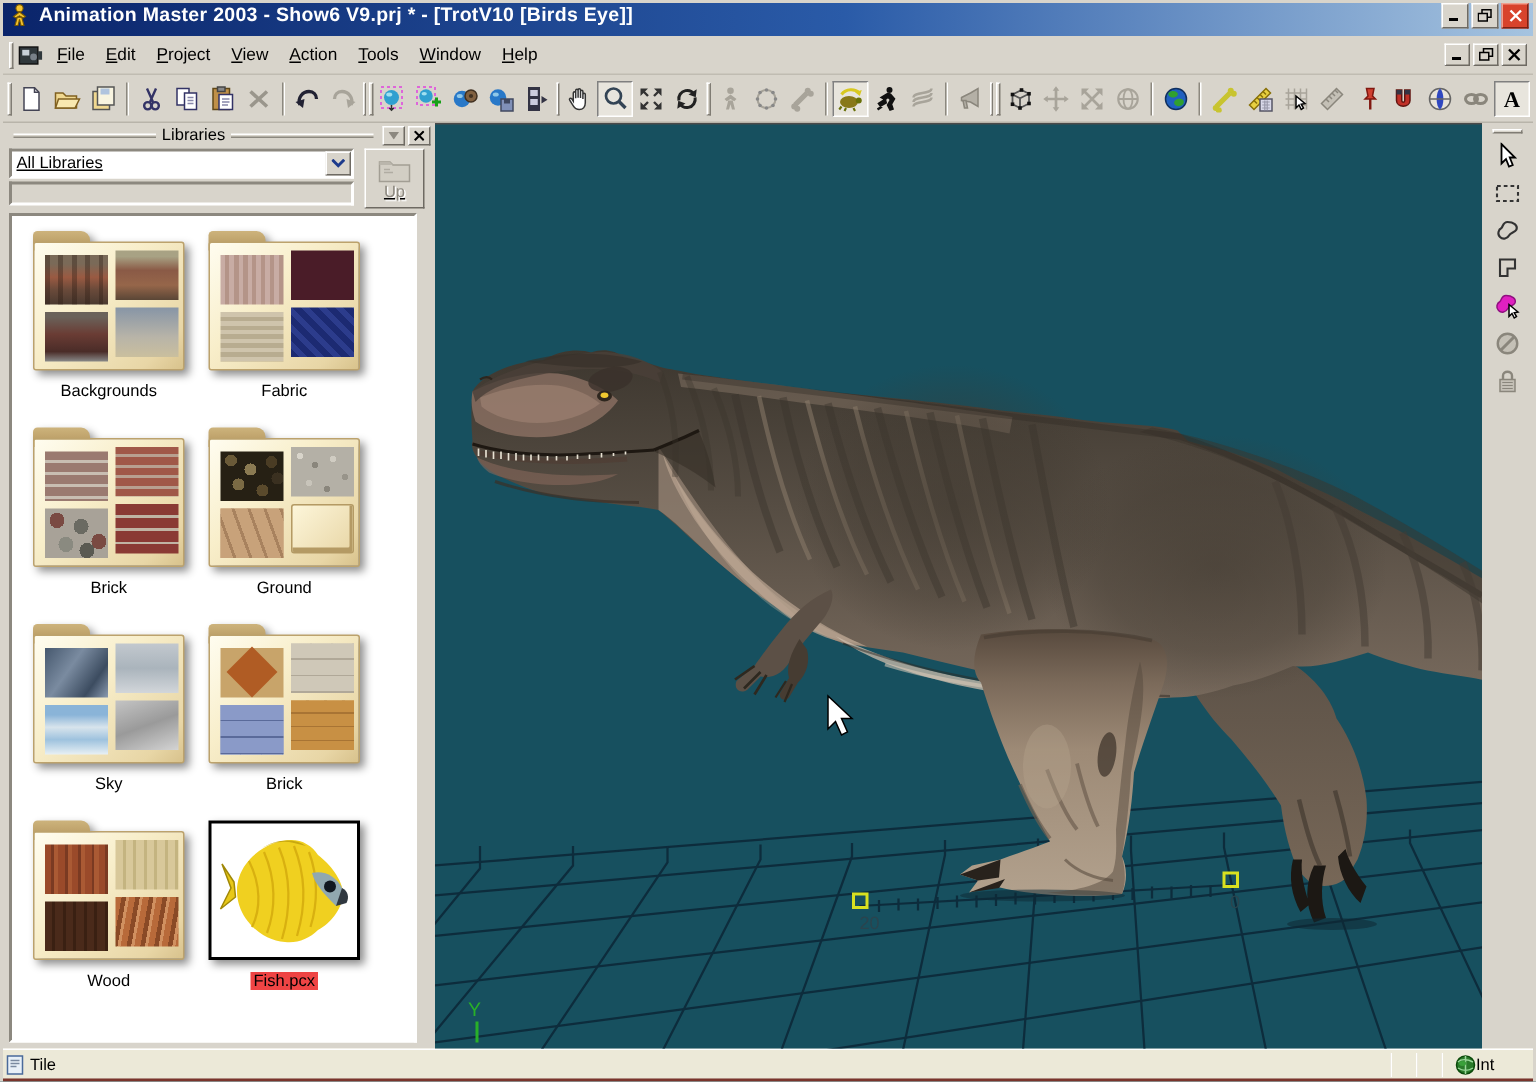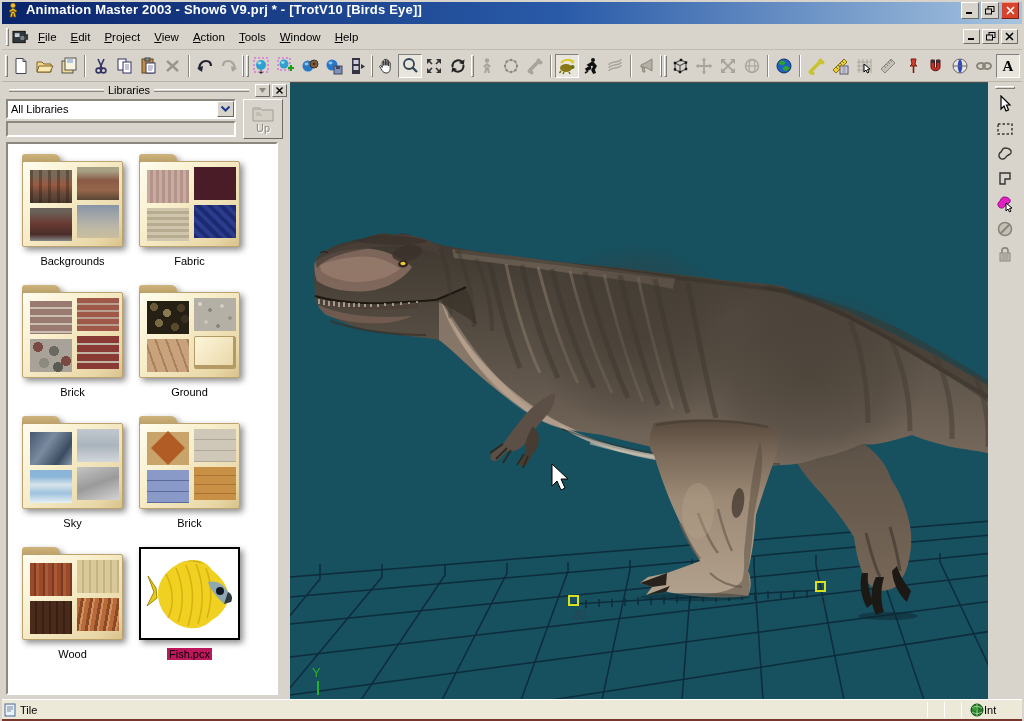--- a/index.html
+++ b/index.html
@@ -31,40 +31,40 @@
 .tbtn { width:24px; height:24px; display:flex; align-items:center; justify-content:center; border:1px solid transparent; }
 .tbtn.active { border-color:#808080 #fff #fff #808080; background:#e8e5dd; }
 .tbtn svg { display:block; }
 
 .main { flex:1 1 auto; display:flex; min-height:0; }
 .left-panel { width:288px; flex:0 0 auto; background:#d8d4cb; display:flex; flex-direction:column; }
 .panel-header { height:15px; display:flex; align-items:center; padding:1px 3px 0 3px; }
 .ph-line { flex:1 1 auto; height:3px; border-top:1px solid #fff; border-bottom:1px solid #8c887f; margin:0 4px; }
 .ph-title { font-size:11px; color:#000; }
 .ph-btn { width:15px; height:13px; background:#d8d4cb; border:1px solid; border-color:#fff #6e6a63 #6e6a63 #fff; font-size:9px; display:flex; align-items:center; justify-content:center; margin-left:2px; color:#333; }
-.panel-controls { display:flex; padding:2px 4px 0 4px; }
+.panel-controls { display:flex; padding:2px 4px 0 4px;text-decoration:underline; }
 .pc-left { width:230px; }
 .combo { height:20px; display:flex; border:2px solid; border-color:#8c887f #fff #fff #8c887f; background:#fff; }
 .combo-text { flex:1 1 auto; font-size:11px; padding:2px 3px; color:#000; white-space:nowrap; overflow:hidden; }
 .combo-btn { width:17px; background:#d8d4cb; border:1px solid; border-color:#fff #6e6a63 #6e6a63 #fff; display:flex; align-items:center; justify-content:center; }
 .strip { height:16px; margin-top:2px; border:2px solid; border-color:#8c887f #fff #fff #8c887f; background:#d8d4cb; }
 .up-btn { width:40px; height:40px; margin-left:7px; background:#d8d4cb; border:1px solid; border-color:#fff #6e6a63 #6e6a63 #fff; display:flex; flex-direction:column; align-items:center; justify-content:center; }
 .up-label { font-size:11px; color:#8c887f; text-shadow:1px 1px 0 #fff; }
 .list-area { flex:1 1 auto; margin:3px 12px 4px 4px; border:2px solid; border-color:#8c887f #fff #fff #8c887f; background:#fff; overflow:hidden; padding:10px 0 0 6px; }
 .lib-grid { display:flex; flex-wrap:wrap; }
 .lib-item { width:117px; height:131px; display:flex; flex-direction:column; align-items:center; }
 .folder { position:relative; width:101px; height:93px; filter:drop-shadow(3px 3px 3px rgba(0,0,0,0.45)); }
 .folder-tab { position:absolute; left:0; top:0; width:38px; height:13px; background:linear-gradient(#cdb37c,#b2945c); border-radius:3px 6px 0 0; }
 .folder-body { position:absolute; left:0; top:7px; width:101px; height:86px; background:linear-gradient(135deg,#fffdf0 0%,#f8eeca 40%,#e8d6a6 85%,#d8c28c 100%); border-radius:2px; border:1px solid #bca26c; }
 .thumbs { position:absolute; left:0; top:7px; width:101px; height:86px; }
 .thumb { position:absolute; width:42px; height:33px; }
 .thumb.p1 { left:8px; top:9px; } .thumb.p2 { left:55px; top:6px; }
 .thumb.p3 { left:8px; top:47px; } .thumb.p4 { left:55px; top:44px; }
 .lib-label { margin-top:8px; font-size:11px; color:#000; padding:0 2px; }
-.lib-label.selected { background:#be185d; }
+.lib-label.selected { background:#ef4444; }
 .imgbox { width:101px; height:93px; background:#fff; border:2px solid #000; filter:drop-shadow(3px 3px 3px rgba(0,0,0,0.45)); display:flex; align-items:center; justify-content:center; }
 
 .t-bg-town { background:repeating-linear-gradient(90deg,rgba(40,24,16,0.35) 0 3px,transparent 3px 9px),linear-gradient(#7a6a58 18%,#9a5a42 45%,#6a4a3a 70%,#4a3a30); }
 .t-bg-houses { background:linear-gradient(#a8a284 12%,#8a5a46 40%,#96664a 70%,#5a4636); }
 .t-bg-church { background:linear-gradient(#6a625a 10%,#6a3c34 45%,#4a2c28 80%,#888); }
 .t-bg-sky { background:linear-gradient(#8795a6,#b8b4a8 60%,#cabf9e); }
 .t-brick-wall { background:repeating-linear-gradient(#9a7a70 0 6px,#c8beb2 6px 8px); }
 .t-brick-red { background:repeating-linear-gradient(#a05848 0 5px,#b8a090 5px 7px); }
 .t-brick-pavers { background:radial-gradient(circle 5px at 8px 8px,#7a4a42 0 5px,transparent 5px),radial-gradient(circle 5px at 24px 12px,#6a6a62 0 5px,transparent 5px),radial-gradient(circle 5px at 36px 22px,#7a4a42 0 5px,transparent 5px),radial-gradient(circle 5px at 14px 24px,#8a8a80 0 5px,transparent 5px),radial-gradient(circle 5px at 28px 28px,#5a5a52 0 5px,transparent 5px),#a8a298; }
 .t-brick-dark { background:repeating-linear-gradient(#8a3a34 0 7px,#c0b4a4 7px 9px); }

